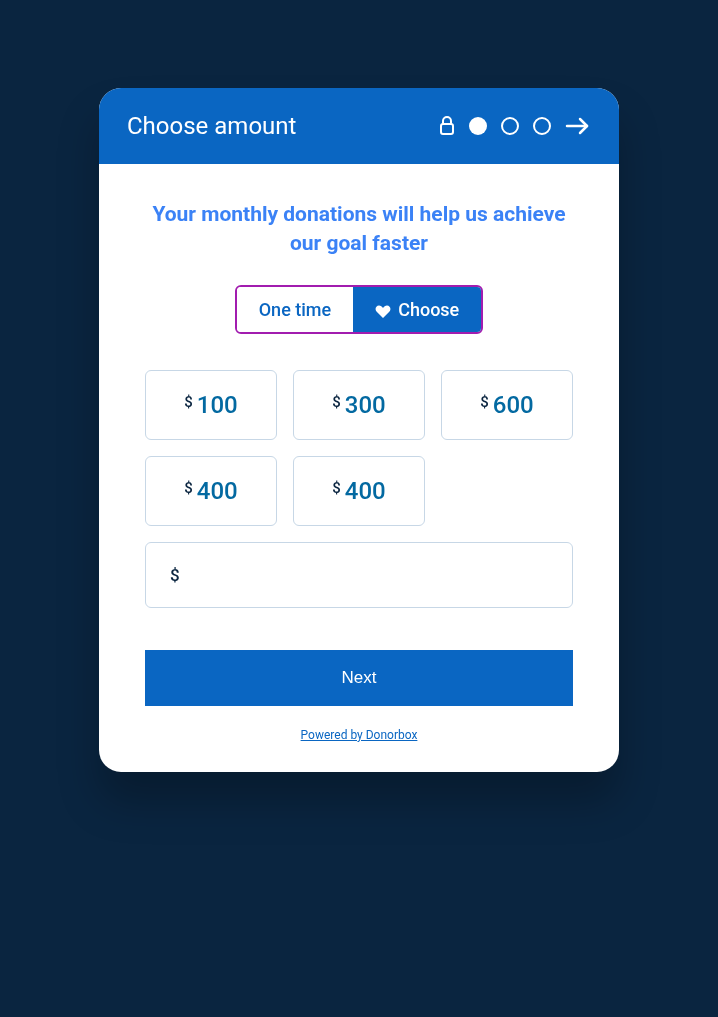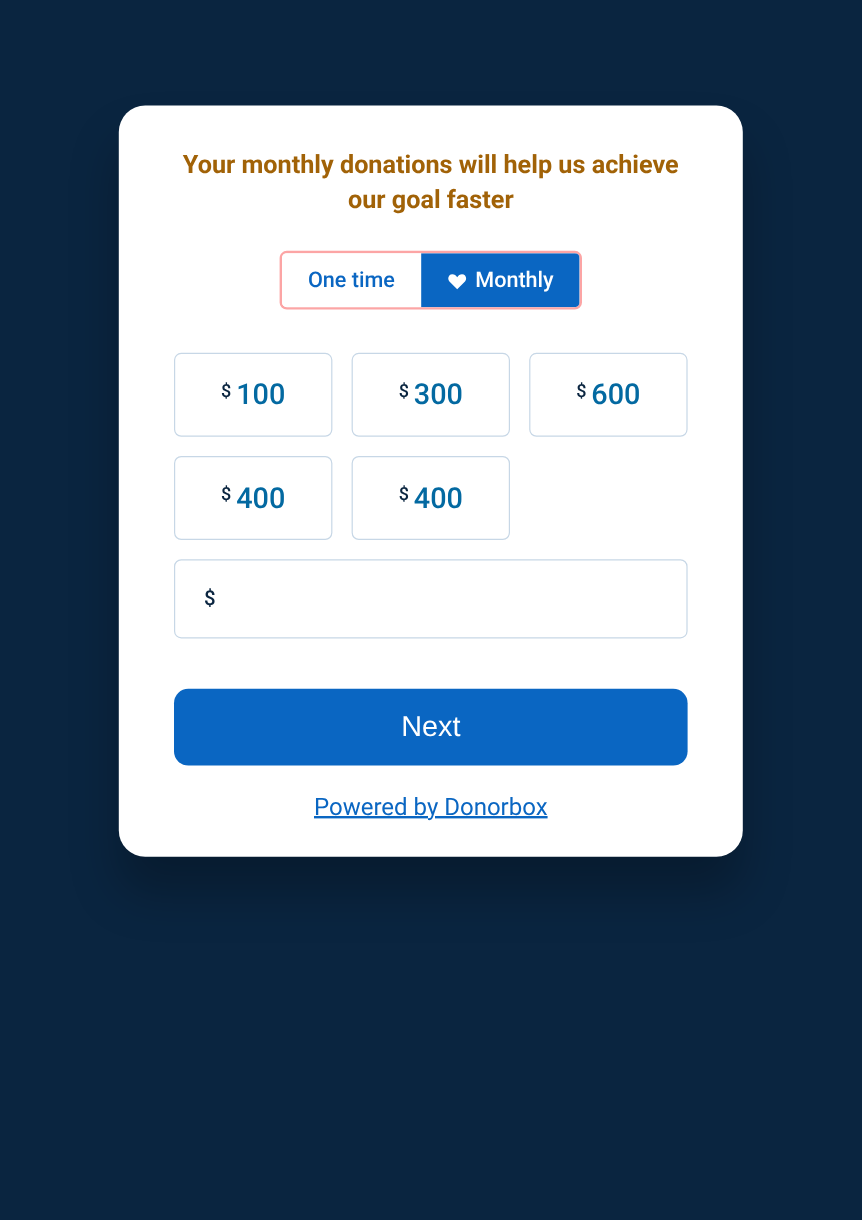--- a/index.html
+++ b/index.html
@@ -45,30 +45,30 @@
     display: inline-block;
   }
   .step-dot { background: #fff; }
   .step-circle { border: 2.5px solid #fff; }
   .arrow-icon { width: 26px; height: 20px; display:inline-block; }
   .body {
     padding: 36px 40px 30px;
     text-align: center;
   }
   .headline {
-    color: #a16207;
+    color: #3b82f6;
     font-size: 21px;
     font-weight: 700;
     line-height: 1.4;
     margin-bottom: 26px;
     padding: 0 10px;
   }
   .freq-toggle {
     display: inline-flex;
-    border: 2px solid #fca5a5;
+    border: 2px solid #a21caf;
     border-radius: 6px;
     overflow: hidden;
     margin-bottom: 36px;
   }
   .freq-btn {
     padding: 12px 22px;
     font-size: 18px;
     font-weight: 500;
     cursor: pointer;
     display: flex;
@@ -120,56 +120,76 @@
     text-align: left;
   }
   .custom-currency {
     color: #0a2540;
     font-size: 17px;
     font-weight: 500;
   }
   .next-btn {
     background: #0a66c2;
     color: #fff;
-    font-size: 24px;
+    font-size: 17px;
     font-weight: 400;
     border: none;
-    border-radius: 12px;
+    border-radius: 0;
     padding: 18px 0;
     width: 100%;
     cursor: pointer;
     margin-bottom: 22px;
   }
   .next-wrap { padding: 0 6px; }
   .powered {
     color: #0a66c2;
-    font-size: 20px;
+    font-size: 12px;
     text-decoration: underline;
     cursor: pointer;
   }
 </style>
 </head>
 <body>
 
 <div class="card">
+  <div class="header">
+    <div class="header-title">Choose amount</div>
+    <div class="header-icons">
+      <span class="lock-icon">
+        <svg viewBox="0 0 16 20" width="16" height="20" fill="none" stroke="#fff" stroke-width="2">
+          <rect x="2" y="8" width="12" height="10" rx="2"></rect>
+          <path d="M4 8 V5 a4 4 0 0 1 8 0 V8"></path>
+        </svg>
+      </span>
+      <span class="step-dot"></span>
+      <span class="step-circle"></span>
+      <span class="step-circle"></span>
+      <span class="arrow-icon">
+        <svg viewBox="0 0 26 20" width="26" height="20" fill="none" stroke="#fff" stroke-width="2.5" stroke-linecap="round" stroke-linejoin="round">
+          <line x1="2" y1="10" x2="22" y2="10"></line>
+          <polyline points="15,3 22,10 15,17"></polyline>
+        </svg>
+      </span>
+    </div>
+  </div>
 
   <div class="body">
     <div class="headline">Your monthly donations will help us achieve our goal faster</div>
 
     <div class="freq-toggle">
       <div class="freq-btn freq-onetime">
         <span>One time</span>
       </div>
       <div class="freq-btn freq-monthly">
         <span class="heart-icon">
           <svg viewBox="0 0 16 14" width="16" height="14" fill="#fff">
             <path d="M8 13 L1.5 6.5 C-0.5 4.5 0.8 0.5 4 0.5 C5.7 0.5 7 1.5 8 3 C9 1.5 10.3 0.5 12 0.5 C15.2 0.5 16.5 4.5 14.5 6.5 Z"></path>
           </svg>
         </span>
-        <span>Monthly</span>
+        <span>Choose</span>
       </div>
     </div>
 
     <div class="amount-grid">
       <div class="amount-box">
         <span class="amount-currency">$</span>
         <span class="amount-value">100</span>
       </div>
       <div class="amount-box">
         <span class="amount-currency">$</span>

